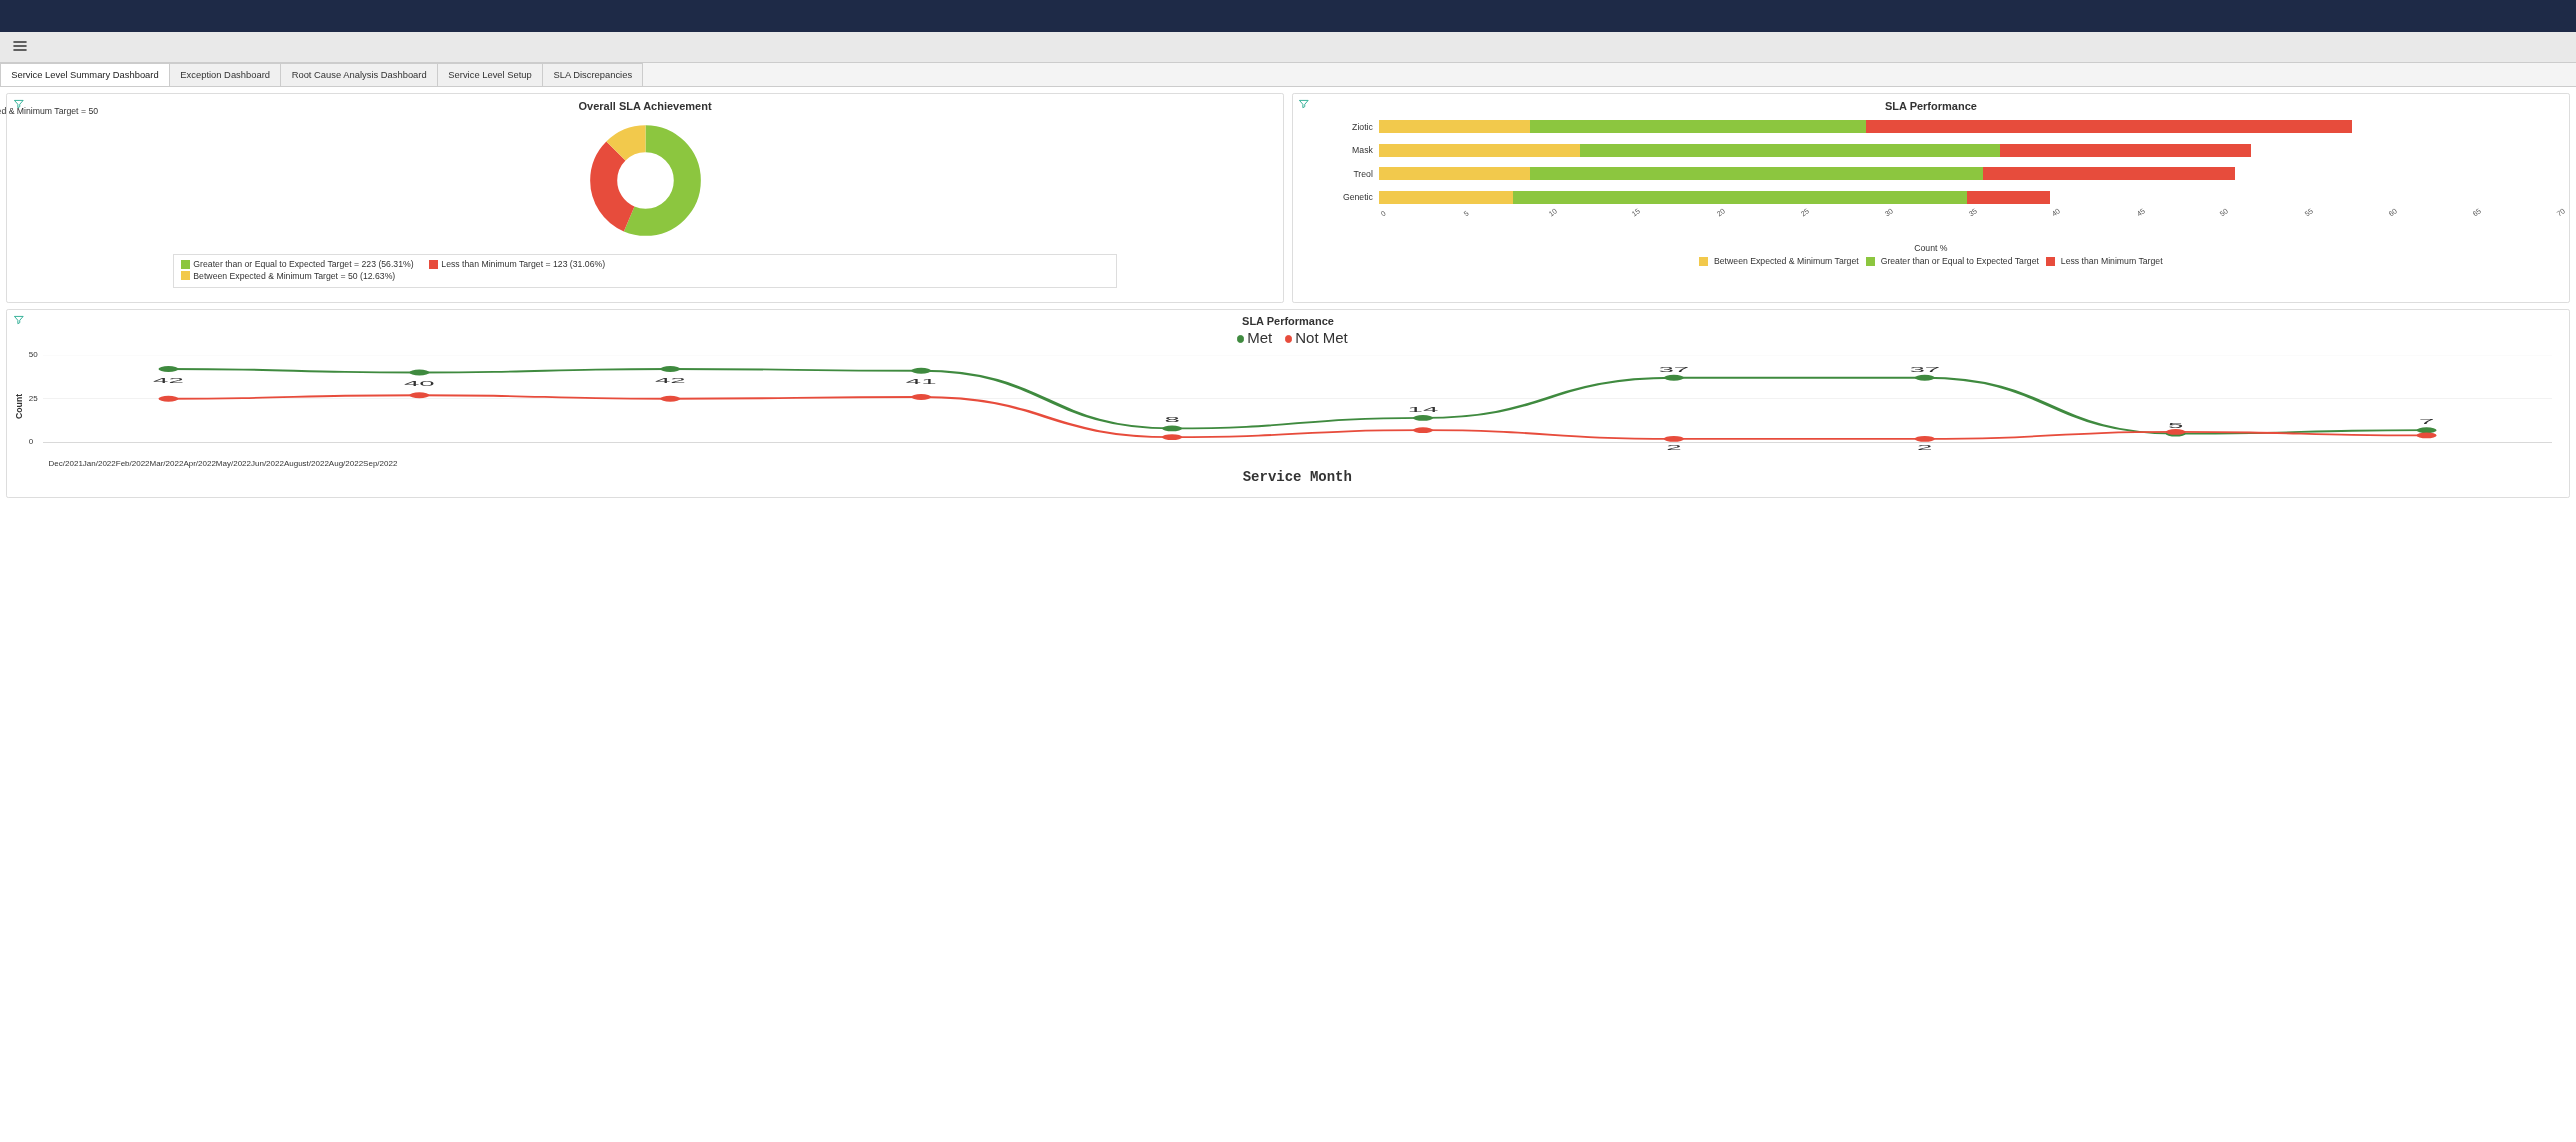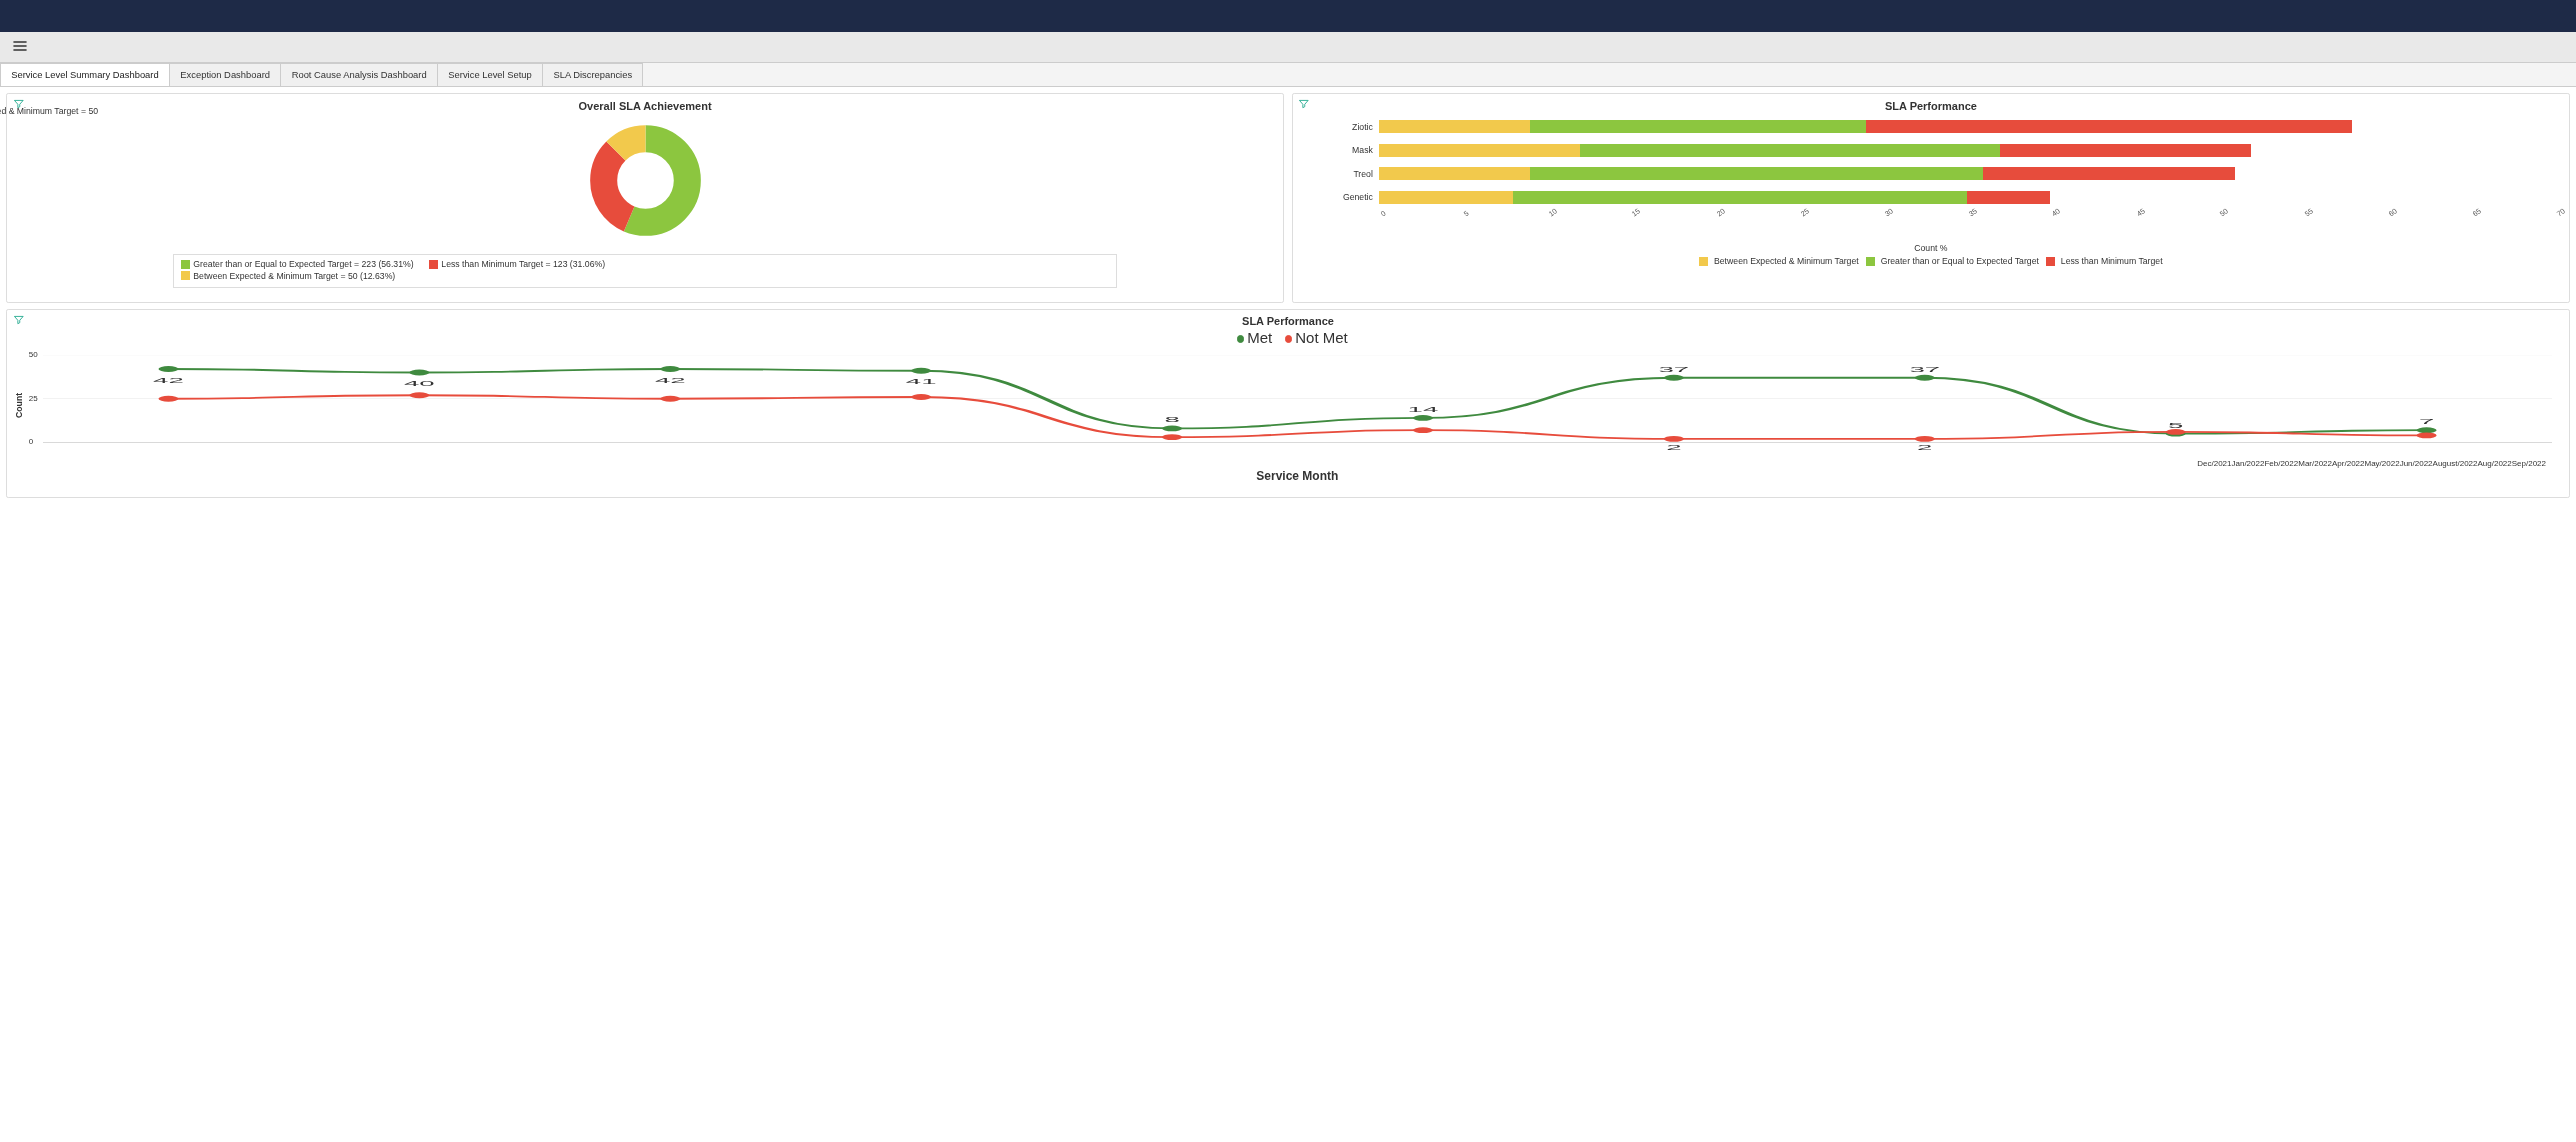--- a/index.html
+++ b/index.html
@@ -36,23 +36,23 @@
   .bar-tick { position: absolute; font-size: 7.3px; color: #555; transform: rotate(-35deg); transform-origin: left top; }
   .bar-xlabel { text-align: center; font-size: 8.7px; color: #333; margin-top: 10.2px; }
   .bar-legend { text-align: center; padding: 2.9px 0 4.4px; font-size: 8.7px; }
   .bar-legend .swatch { vertical-align: middle; }
   
   .line-wrap { padding: 4.4px 17.4px 2.9px 36px; position: relative; }
   .line-legend { text-align: center; padding: 1.5px 0 4.4px; font-size: 15px; }
   .legend-dot { width: 7.3px; height: 7.3px; border-radius: 50%; display: inline-block; margin: 0 2.9px 0 8.7px; vertical-align: middle; border: 1.5px solid; }
   .line-svg { width: 100%; height: 102px; }
   .y-label-rot { position: absolute; left: 7.3px; top: 50%; transform: rotate(-90deg); transform-origin: left top; font-size: 8.7px; color: #333; font-weight: 600; }
-  .x-label-center { text-align: center; font-size: 12px; font-weight: 600; margin-top: 1.5px; }
+  .x-label-center { text-align: center; font-size: 14px; font-weight: 600; margin-top: 1.5px; font-family: Liberation Mono, monospace; }
   .ytick { position: absolute; left: 22px; font-size: 8px; color: #333; }
-  .xticks { display: flex; justify-content: flex-end; font-size: 8px; color: #333; padding: 0 5.8px; }
+  .xticks { display: flex; justify-content: flex-start; font-size: 8px; color: #333; padding: 0 5.8px; }
 </style>
 </head>
 <body>
 
 <div class="topbar"></div>
 
 <div class="menubar">
   <span class="hamburger">
     <svg viewBox="0 0 24 24">
         <path d="M3 6h18M3 12h18M3 18h18" stroke="#333" stroke-width="2.4" fill="none" stroke-linecap="round"></path>

